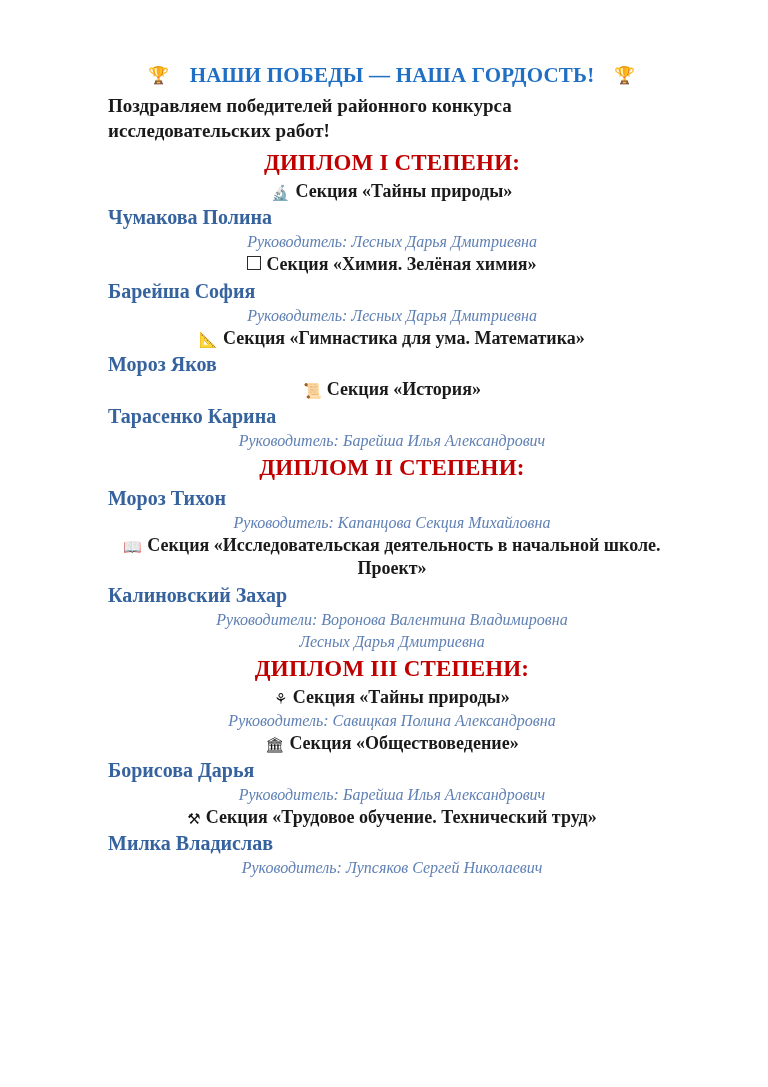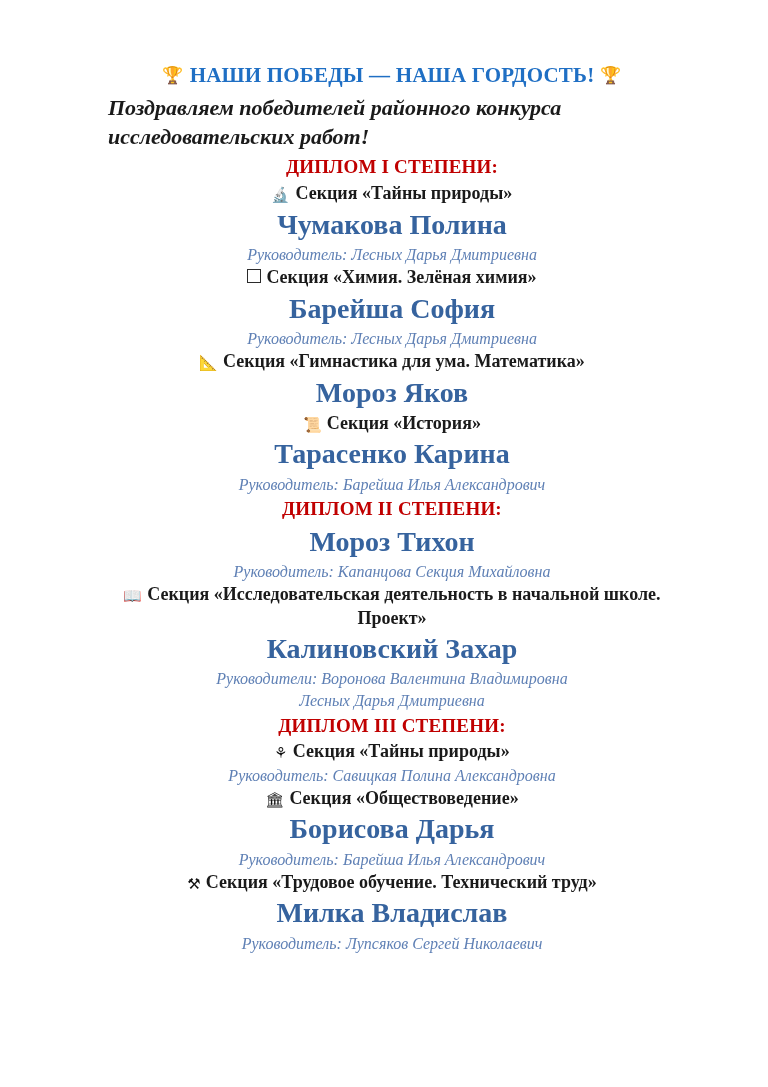--- a/index.html
+++ b/index.html
@@ -35,37 +35,36 @@
     line-height: 1.25;
     margin: 0 0 6px 0;
     white-space: nowrap;
   }
   .doc-title .trophy {
     color: #2E7DC8;
     font-family: "DejaVu Sans", sans-serif;
     font-size: 17px;
     vertical-align: 1px;
   }
-  .doc-title .title-text { margin: 0 6px; }
+  .doc-title .title-text { margin: 0 20px; }
 
   
   .intro {
-    font-size: 22px;
+    font-size: 19px;
     font-weight: bold;
     color: #1a1a1a;
     line-height: 1.30;
     margin: 0 0 4px 0;
     text-align: left;
-    font-style: italic;
   }
 
   
   .degree {
     text-align: center;
-    font-size: 19px;
+    font-size: 23px;
     font-weight: bold;
     color: #C00000;
     line-height: 1.30;
     margin: 2px 0 2px 0;
     letter-spacing: .2px;
   }
 
   
   .section-line {
     font-size: 18px;
@@ -86,22 +85,21 @@
   }
   .section-line .sec-icon.boxy {
     width: 12px;
     height: 12px;
     border: 1.5px solid #2b2b2b;
     vertical-align: 0px;
   }
 
   
   .winner {
-    text-align: center;
-    font-size: 28px;
+    font-size: 20px;
     font-weight: bold;
     color: #36639E;
     line-height: 1.30;
     margin: 1px 0 1px 0;
   }
 
   
   .supervisor {
     text-align: center;
     font-size: 16px;

